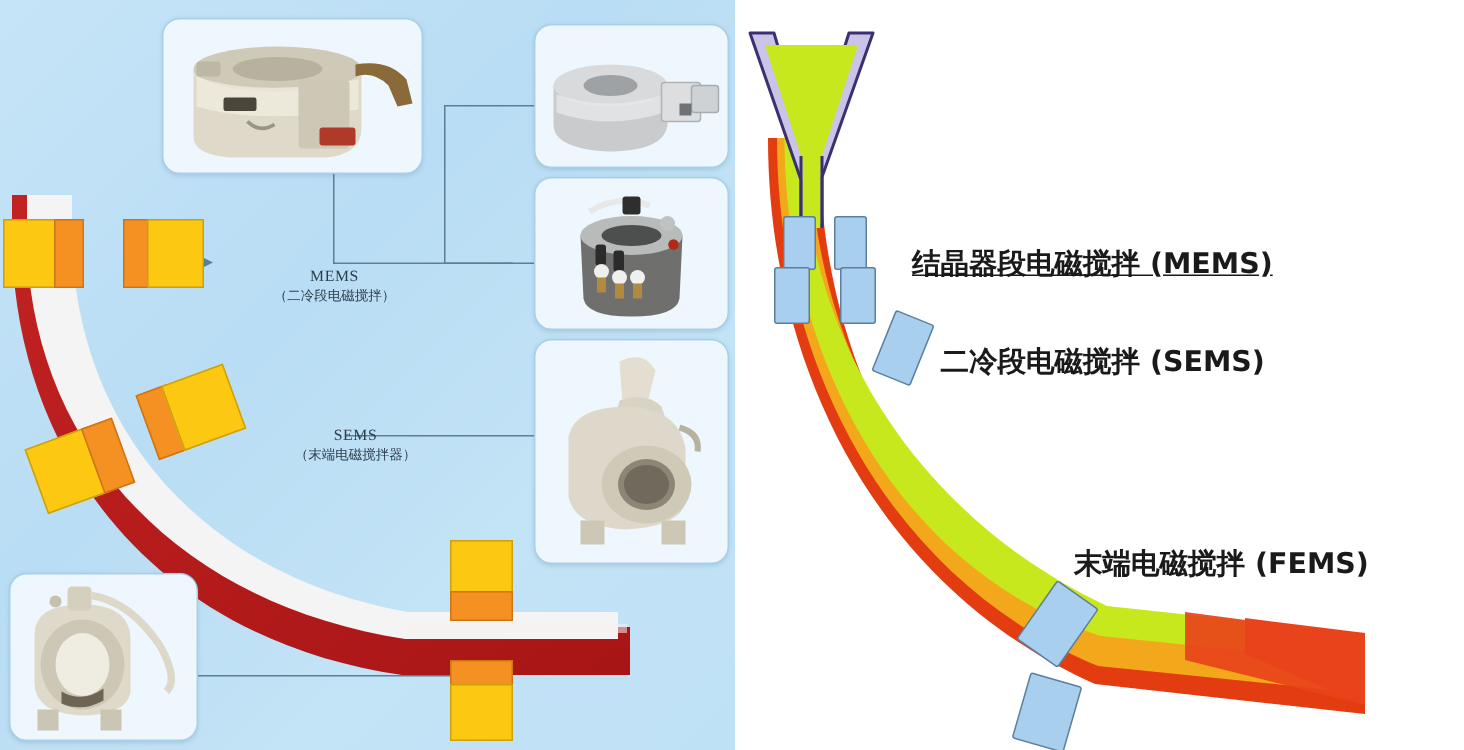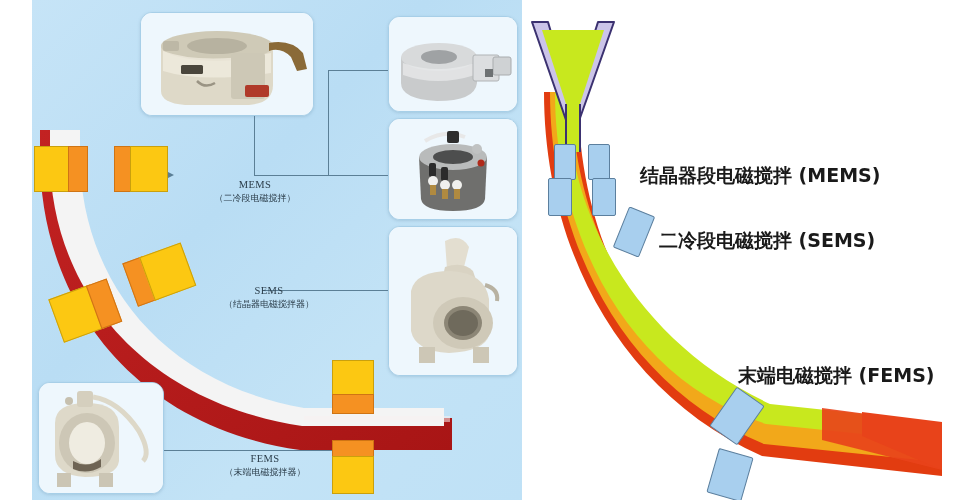--- a/index.html
+++ b/index.html
@@ -1,18 +1,18 @@
 <!DOCTYPE html>
 <html><head>
 <meta charset="utf-8">
 <style>
   html,body{margin:0;padding:0;background:#ffffff;}
   body{width:976px;height:500px;overflow:hidden;
        font-family:"Liberation Sans","DejaVu Sans",sans-serif;}
-  #stage{position:relative;width:828px;height:500px;background:#7f1d1d;margin-left:32px;}
+  #stage{position:relative;width:828px;height:500px;background:#7f1d1d;}
 
   
   #left-panel{position:absolute;left:0;top:0;width:490px;height:500px;
     background:linear-gradient(135deg,#c6e4f7 0%,#b9ddf4 40%,#c3e3f6 70%,#bfe1f6 100%);
     overflow:hidden;}
 
   .photo-card{position:absolute;background:#eaf5fc;border:1.4px solid #a7cfe8;
     border-radius:12px;box-shadow:0 1px 3px rgba(90,130,160,.25);overflow:hidden;}
   .photo-inner{position:absolute;inset:0;}
 
@@ -184,24 +184,20 @@
         <circle cx="30" cy="18" r="4" fill="#c6c0af"></circle>
       </svg>
     </div>
 
     <div class="cap" style="left:150px;top:178px;width:146px;">
       <div class="en">MEMS</div>
       <div class="cn">（二冷段电磁搅拌）</div>
     </div>
     <div class="cap" style="left:164px;top:284px;width:146px;">
       <div class="en">SEMS</div>
-      <div class="cn">（结晶器电磁搅拌器）</div>
-    </div>
-    <div class="cap" style="left:160px;top:452px;width:146px;">
-      <div class="en">FEMS</div>
       <div class="cn">（末端电磁搅拌器）</div>
     </div>
   </div>
 
   <div id="right-panel">
 
     <svg style="position:absolute;left:0;top:0;width:486px;height:500px;" viewBox="0 0 486 500">
       <defs>
         <linearGradient id="rstrand" x1="0" y1="0" x2="0" y2="1">
           <stop offset="0" stop-color="#e23c10"></stop>
@@ -235,18 +231,18 @@
     <div class="coil" style="left:32px;top:144px;width:20px;height:34px;"></div>
     <div class="coil" style="left:66px;top:144px;width:20px;height:34px;"></div>
     <div class="coil" style="left:26px;top:178px;width:22px;height:36px;"></div>
     <div class="coil" style="left:70px;top:178px;width:22px;height:36px;"></div>
 
     <div class="coil" style="left:98px;top:210px;width:26px;height:42px;transform:rotate(22deg);"></div>
 
     <div class="coil" style="left:198px;top:392px;width:32px;height:46px;transform:rotate(35deg);"></div>
     <div class="coil" style="left:190px;top:452px;width:34px;height:44px;transform:rotate(16deg);"></div>
 
-    <div class="rlabel" style="left:118px;top:163px;">结晶器段电磁搅拌 (MEMS)</div>
+    <div class="rlabel" style="left:118px;top:163px;text-decoration:underline;">结晶器段电磁搅拌 (MEMS)</div>
     <div class="rlabel" style="left:137px;top:228px;">二冷段电磁搅拌 (SEMS)</div>
-    <div class="rlabel" style="left:216px;top:363px;">末端电磁搅拌 (FEMS)</div>
+    <div class="rlabel" style="left:226px;top:363px;">末端电磁搅拌 (FEMS)</div>
   </div>
 
 </div>
 
 </body></html>

